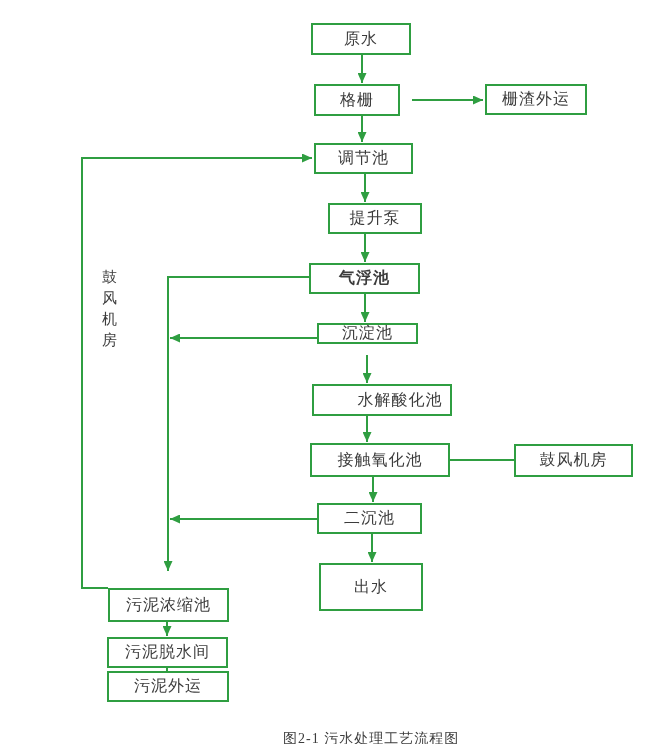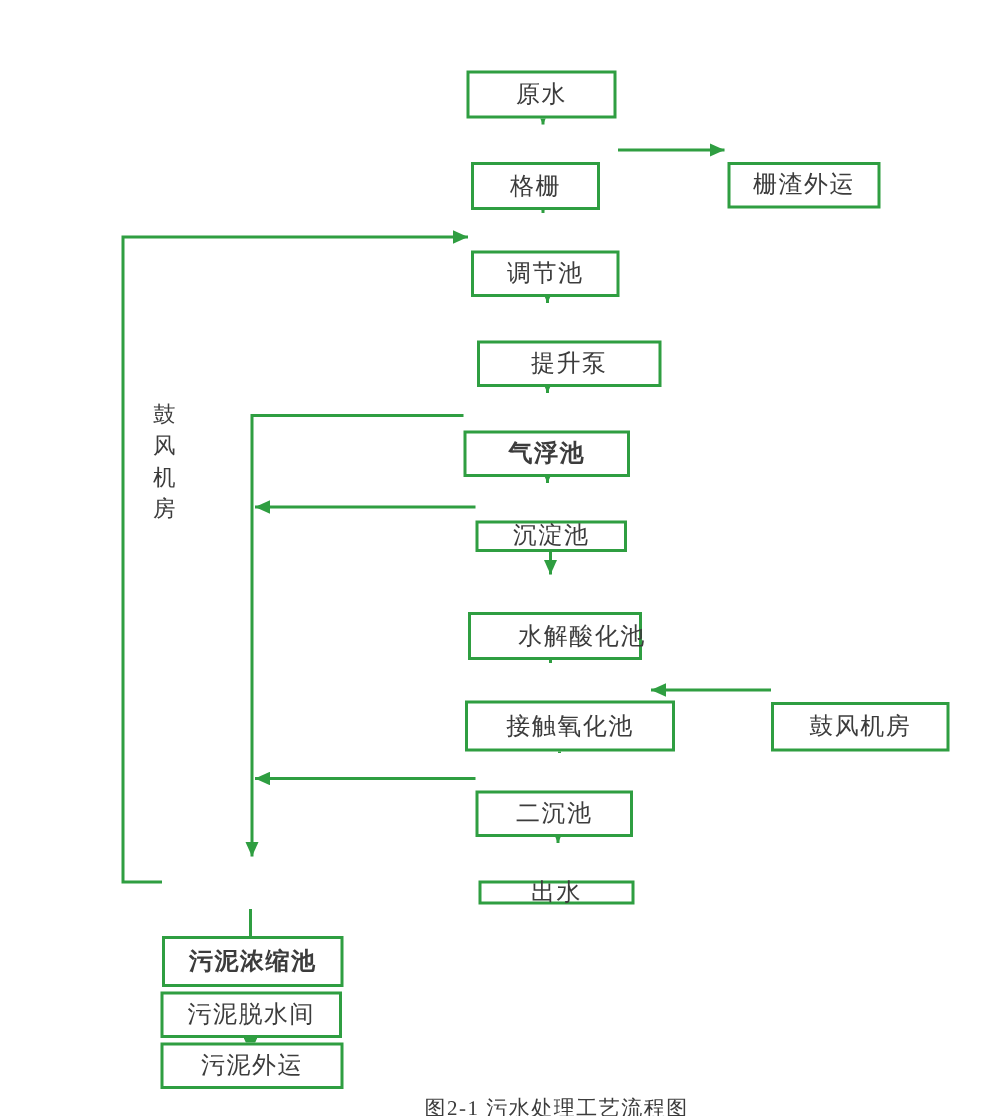--- a/index.html
+++ b/index.html
@@ -21,21 +21,20 @@
     box-sizing: border-box;
     border: 2px solid #2f9e41;
     background: #ffffff;
     color: #3c3c3c;
     font-size: 16px;
     letter-spacing: 1px;
     display: flex;
     align-items: center;
     justify-content: center;
     white-space: nowrap;
-    margin-top: 24px;
   }
   .vtext {
     position: absolute;
     left: 100px;
     top: 267px;
     width: 19px;
     color: #3c3c3c;
     font-size: 15px;
     line-height: 21px;
     text-align: center;
@@ -80,29 +79,29 @@
       <polyline points="108,588 82,588 82,158 312,158" marker-end="url(#arr)"></polyline>
       <line x1="167" y1="606" x2="167" y2="636" marker-end="url(#arr)"></line>
       <line x1="167" y1="668" x2="167" y2="702" marker-end="url(#arr)"></line>
     </g>
   </svg>
 
   <div class="node" style="left:311px; top:23px;  width:100px; height:32px;">原水</div>
   <div class="node" style="left:314px; top:84px;  width:86px;  height:32px;">格栅</div>
   <div class="node" style="left:485px; top:84px;  width:102px; height:31px;">栅渣外运</div>
   <div class="node" style="left:314px; top:143px; width:99px;  height:31px;">调节池</div>
-  <div class="node" style="left:318px; top:203px; width:123px;  height:31px;font-family:Liberation Serif, serif;">提升泵</div>
+  <div class="node" style="left:328px; top:203px; width:94px;  height:31px;font-family:Liberation Serif, serif;">提升泵</div>
   <div class="node" style="left:309px; top:263px; width:111px; height:31px;font-weight:bold;">气浮池</div>
   <div class="node" style="left:317px; top:323px; width:101px; height:21px;">沉淀池</div>
-  <div class="node" style="left:312px; top:384px; width:116px; height:32px;padding-left:36px;">水解酸化池</div>
+  <div class="node" style="left:312px; top:384px; width:140px; height:32px;padding-left:36px;">水解酸化池</div>
   <div class="node" style="left:310px; top:443px; width:140px; height:34px;text-align:right;">接触氧化池</div>
   <div class="node" style="left:514px; top:444px; width:119px; height:33px;">鼓风机房</div>
   <div class="node" style="left:317px; top:503px; width:105px; height:31px;">二沉池</div>
-  <div class="node" style="left:319px; top:563px; width:104px; height:16px;">出水</div>
-  <div class="node" style="left:108px; top:600px; width:121px; height:34px;font-weight:bold;">污泥浓缩池</div>
+  <div class="node" style="left:319px; top:563px; width:104px; height:48px;">出水</div>
+  <div class="node" style="left:108px; top:588px; width:121px; height:34px;">污泥浓缩池</div>
   <div class="node" style="left:107px; top:637px; width:121px; height:31px;">污泥脱水间</div>
   <div class="node" style="left:107px; top:671px; width:122px; height:31px;">污泥外运</div>
 
   <div class="vtext">鼓风机房</div>
 
   <div class="caption">图2-1 污水处理工艺流程图</div>
 
 </div>
 
 </body></html>

